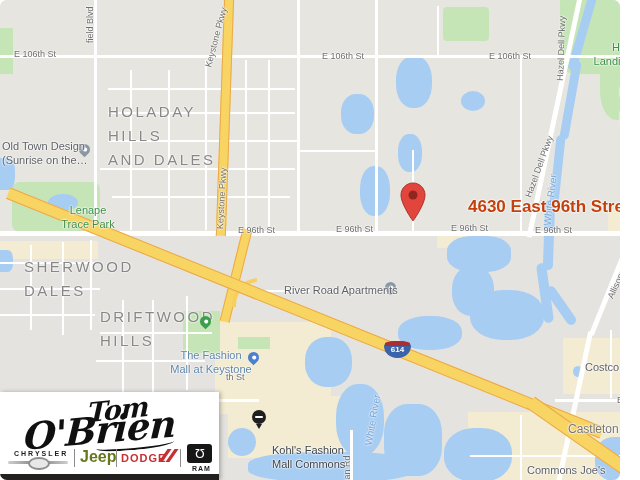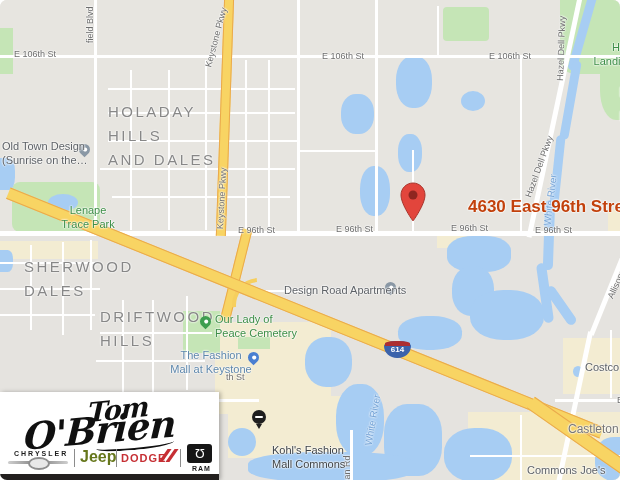--- a/index.html
+++ b/index.html
@@ -189,24 +189,22 @@
   <div class="nb" style="left:619px;top:80px;">E L</div>
 
   <span class="pin pin-gray" style="left:79px;top:144px;"></span>
   <div class="poi poi-g" style="left:56px;top:204px;width:64px;text-align:center;">Lenape
 Trace Park</div>
   <div class="poi" style="left:2px;top:140px;">Old Town Design
 (Sunrise on the…</div>
   <div class="poi poi-g" style="left:576px;top:41px;width:100px;text-align:center;">Hazel
 Landing Park</div>
   <span class="pin pin-green" style="left:200px;top:316px;"></span>
-  <div class="poi poi-g" style="left:215px;top:313px;">Our Lady of
-Peace Cemetery</div>
   <span class="pin pin-gray" style="left:385px;top:282px;"></span>
-  <div class="poi" style="left:284px;top:284px;">Design Road Apartments</div>
+  <div class="poi" style="left:284px;top:284px;">River Road Apartments</div>
   <span class="pin pin-blue" style="left:248px;top:352px;"></span>
   <div class="poi poi-b" style="left:163px;top:349px;width:84px;text-align:center;">The Fashion
 Mall at Keystone</div>
   <span class="kohls-pin" style="left:252px;top:410px;"></span>
   <span class="kohls-tail" style="left:256px;top:424px;"></span>
   <div class="poi poi-dark" style="left:272px;top:411px;margin-top:33px;">Kohl's Fashion
 Mall Commons</div>
   <div class="poi" style="left:585px;top:361px;white-space:nowrap;">Costco Wholesale</div>
   <div class="poi poi-big" style="left:568px;top:422px;white-space:nowrap;">Castleton Square</div>
   <div class="poi" style="left:527px;top:464px;">Commons Joe's</div>

